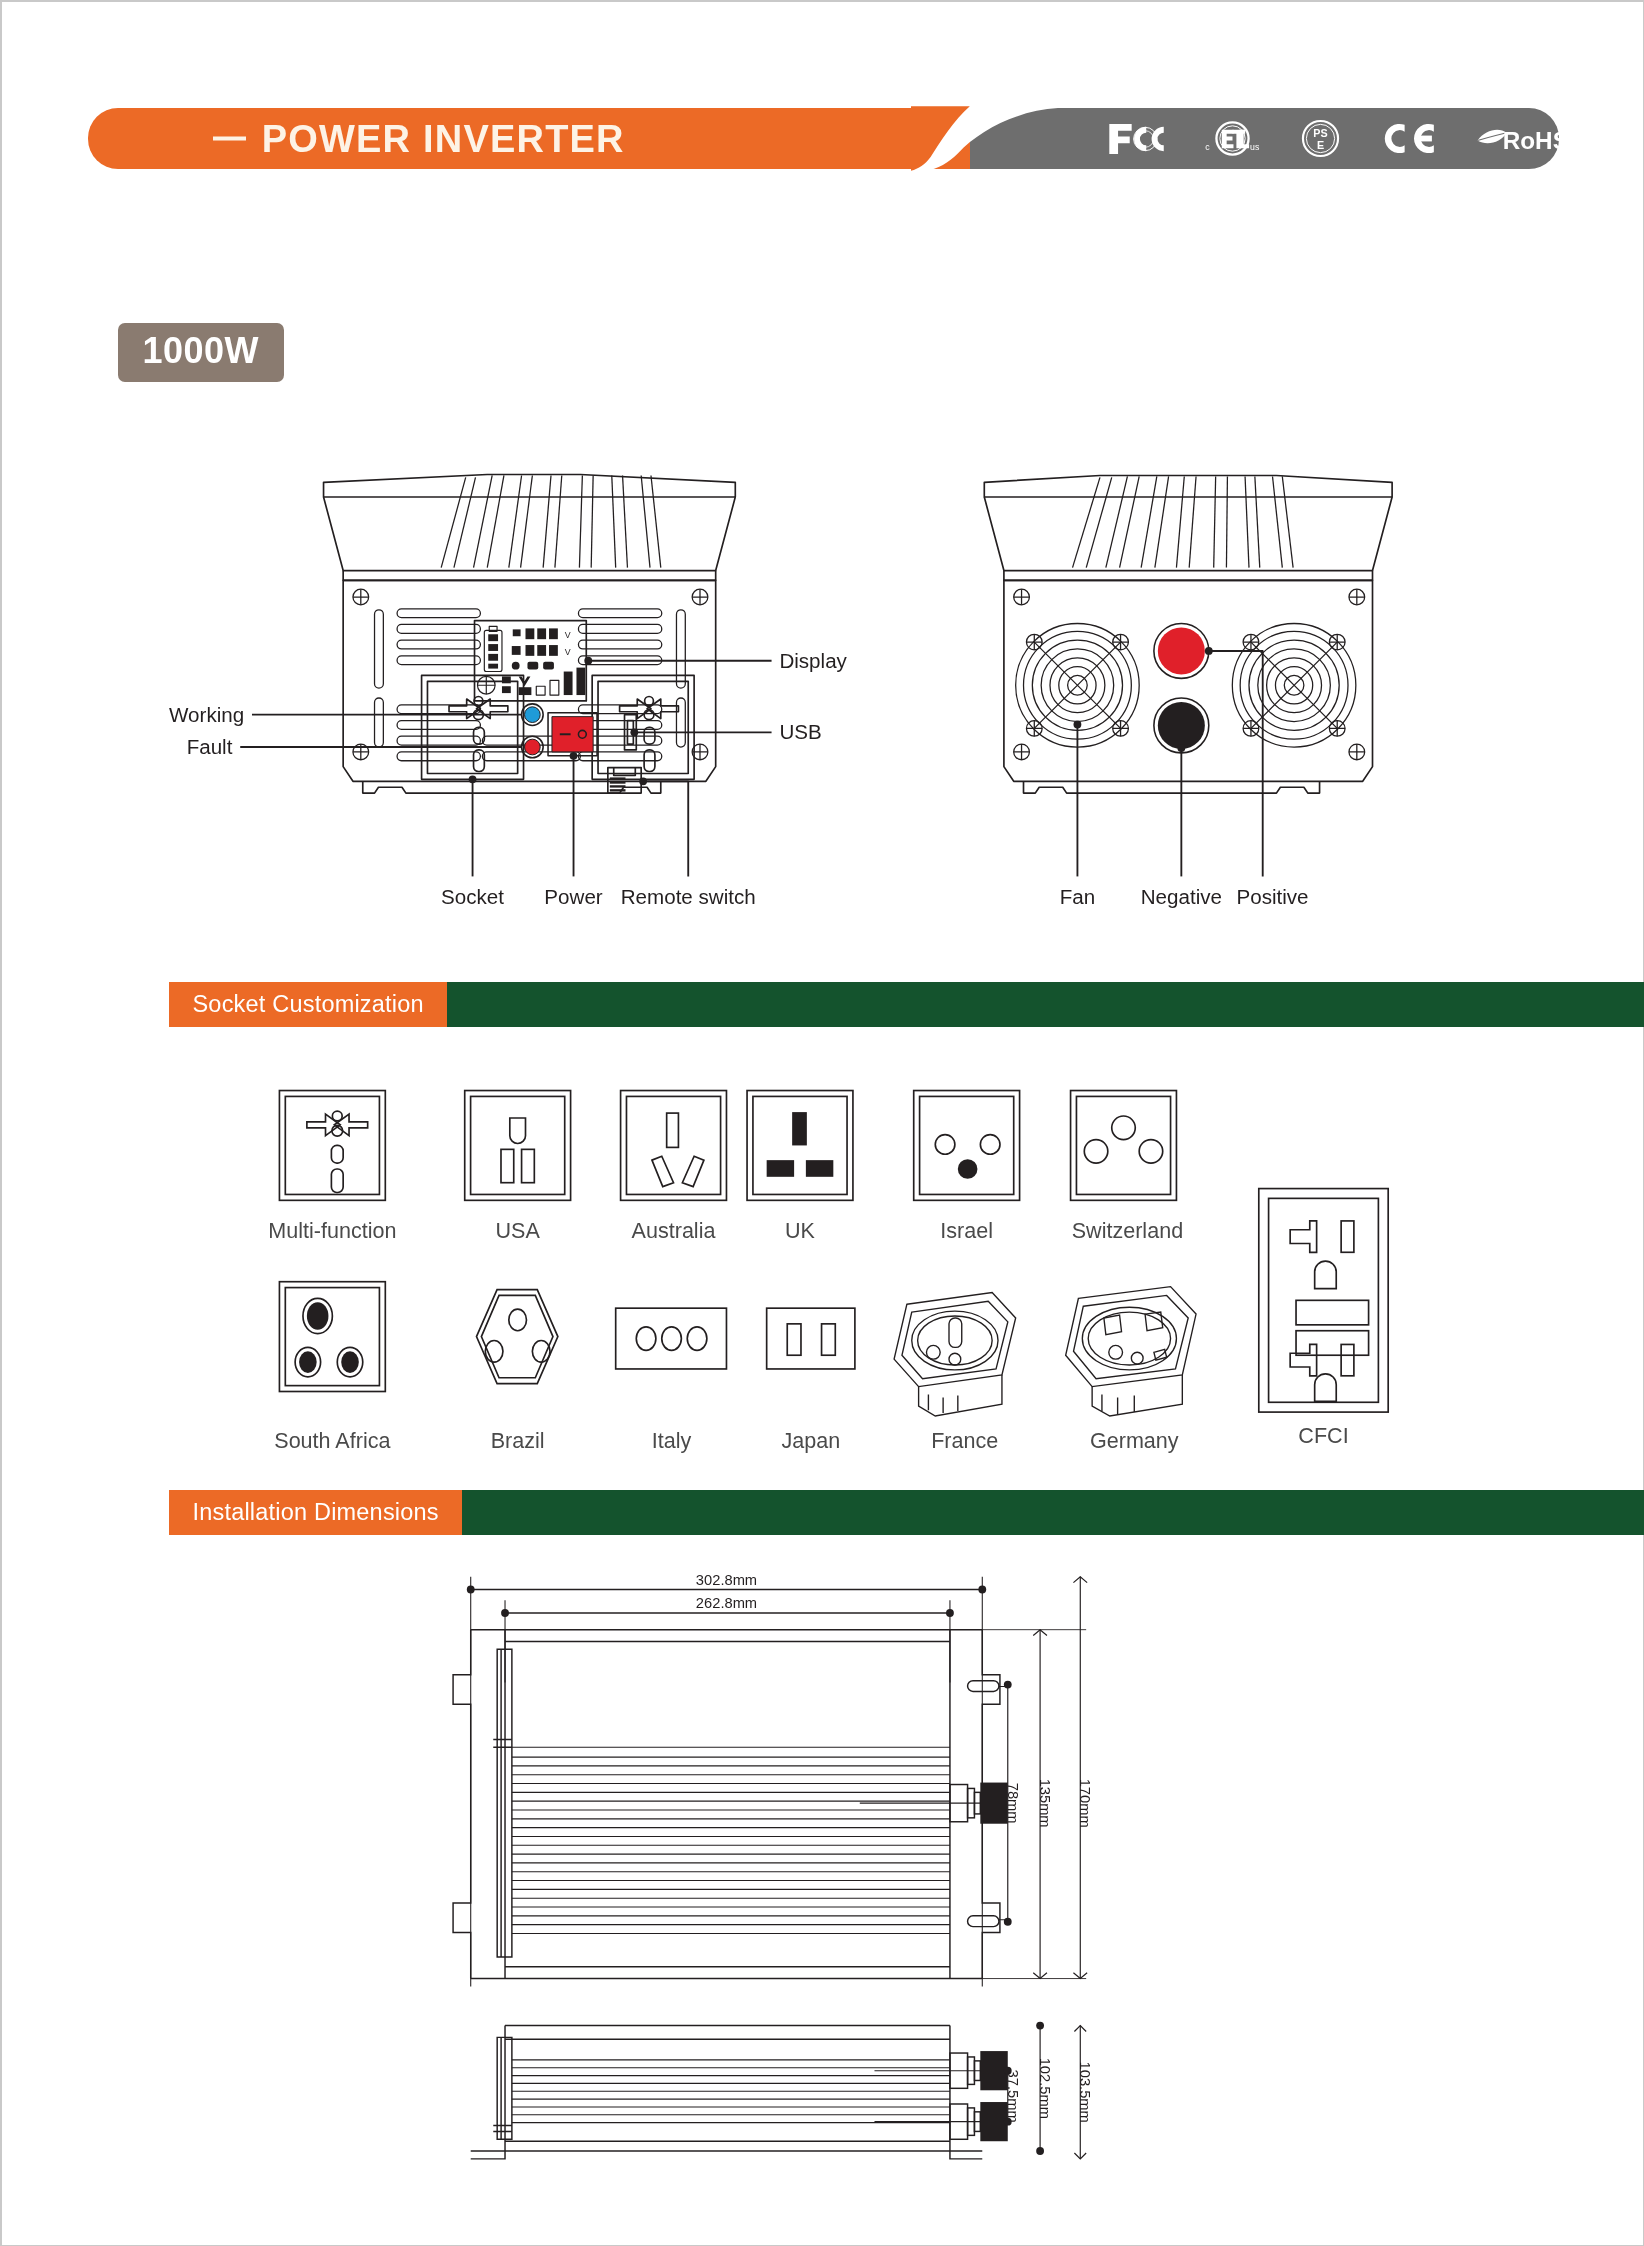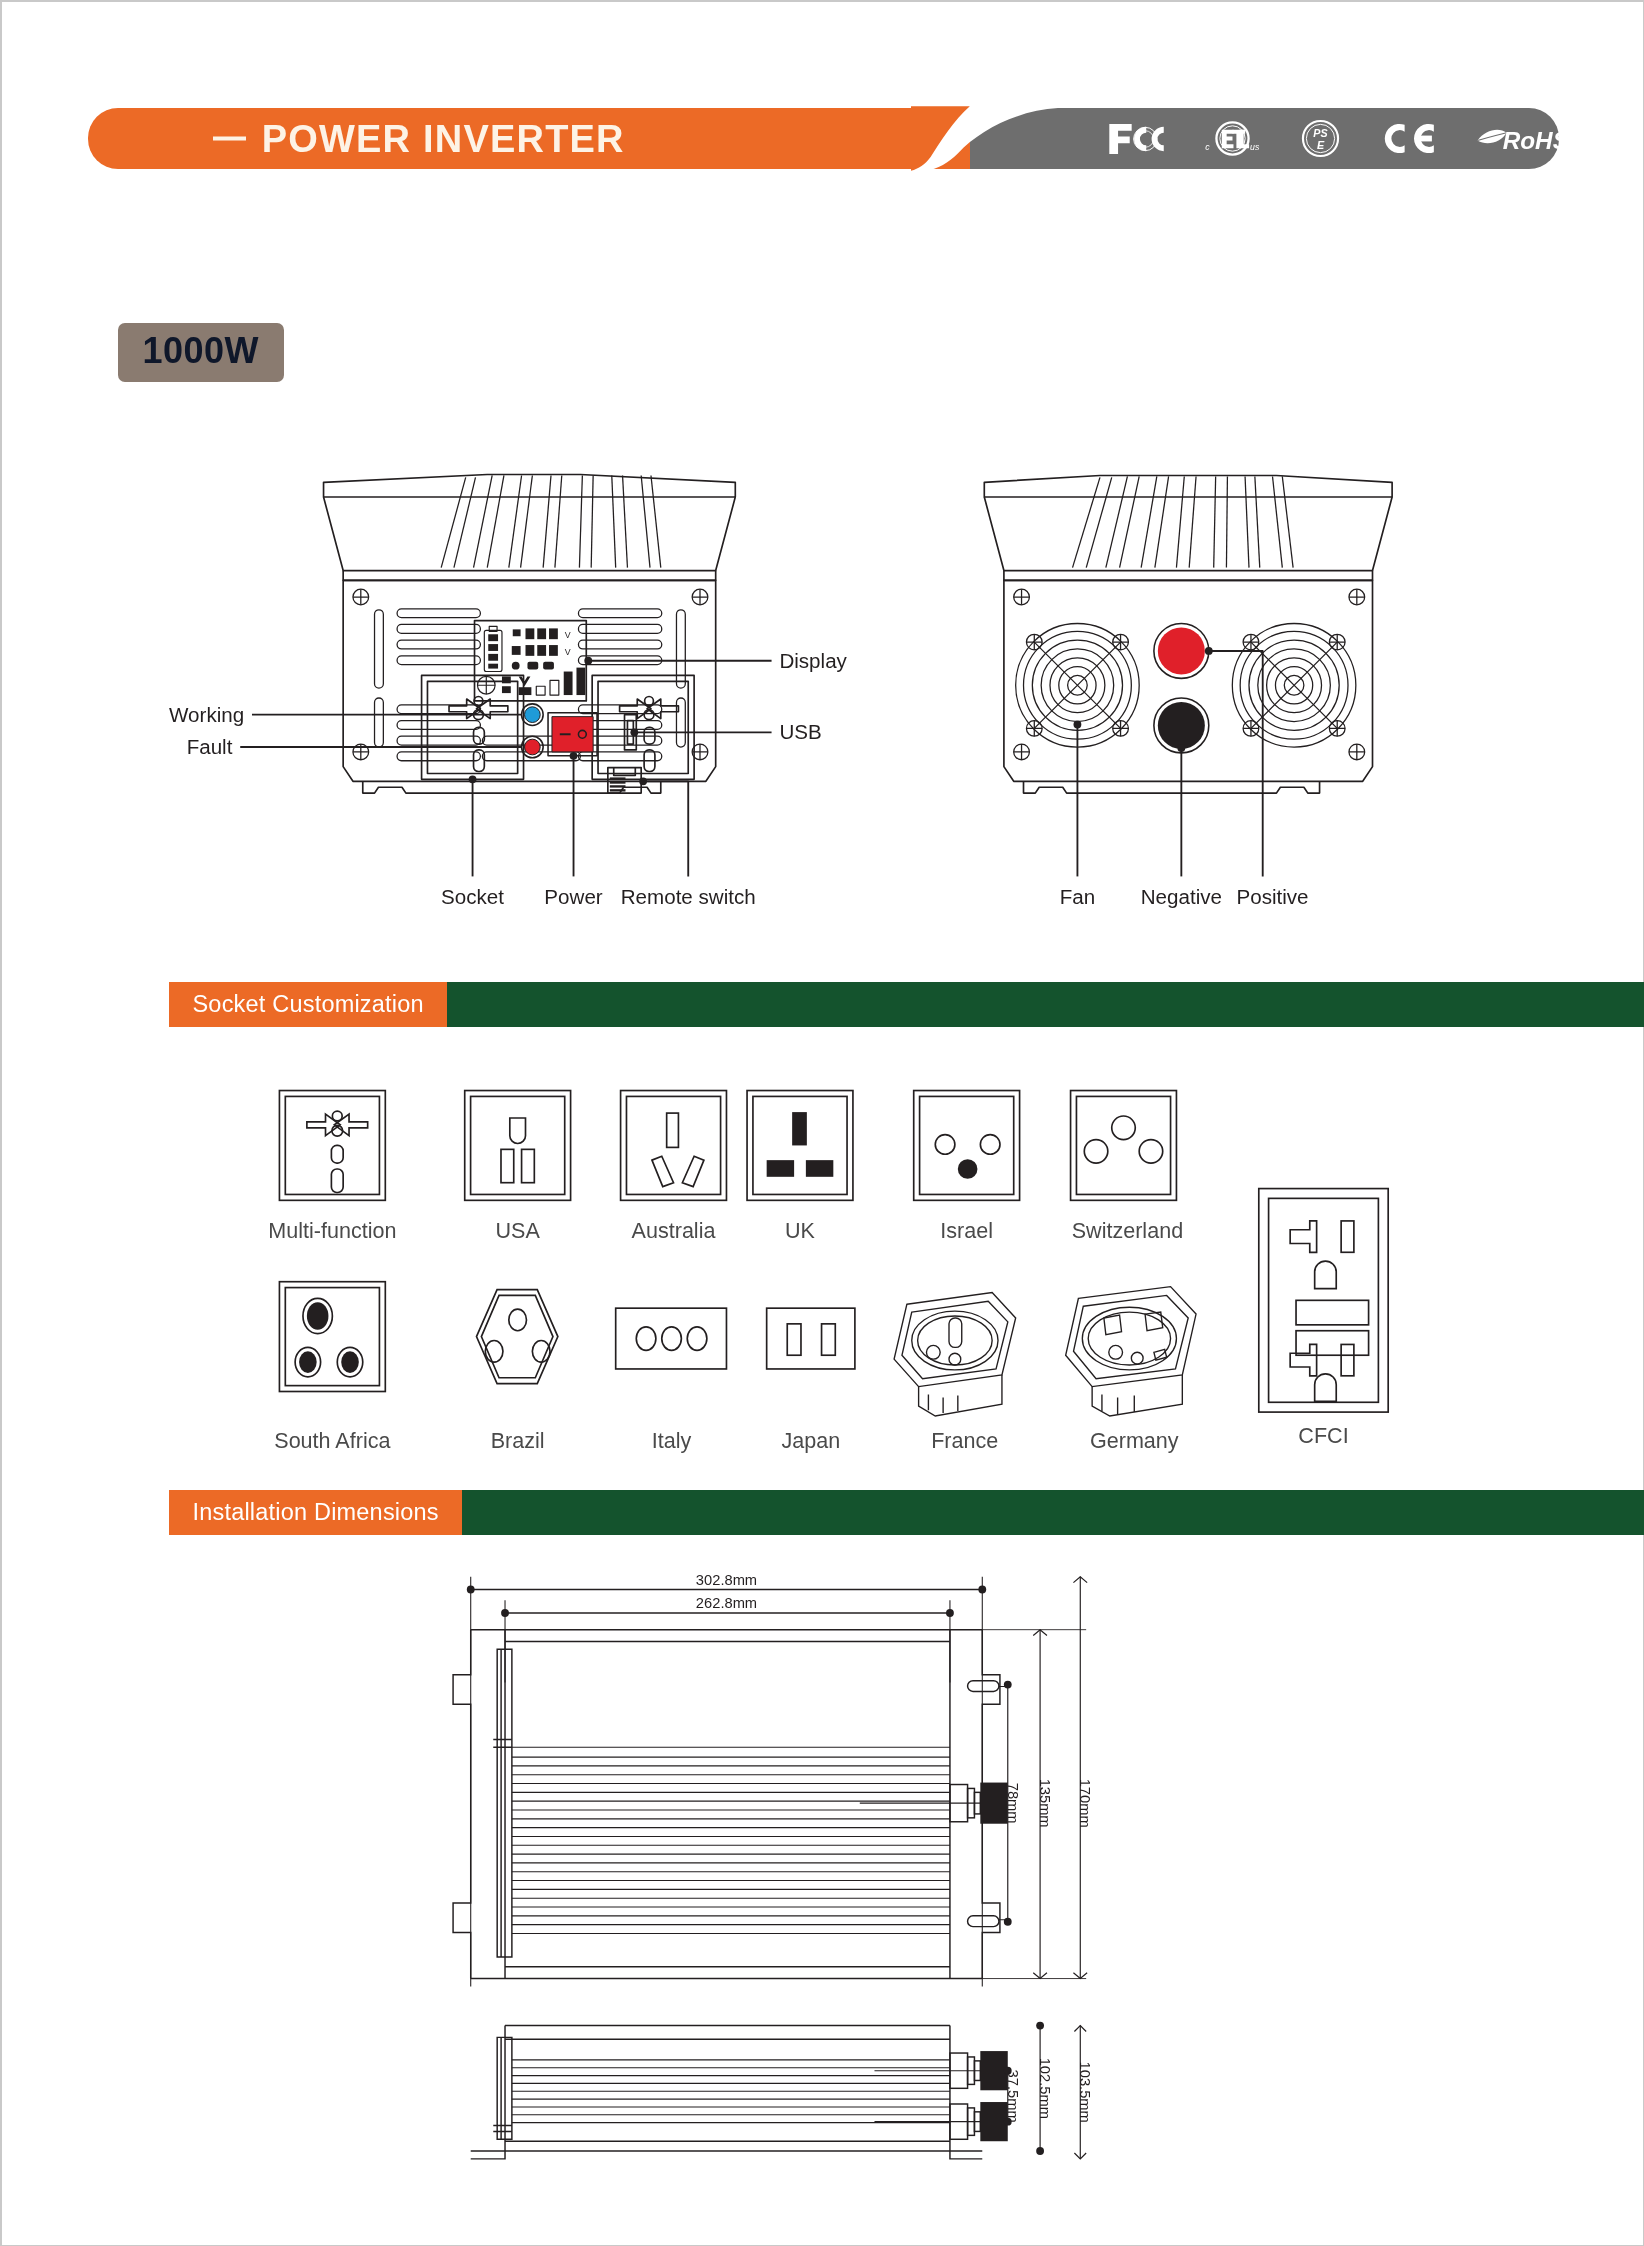--- a/index.html
+++ b/index.html
@@ -41,30 +41,30 @@
     font-weight:700;white-space:nowrap;
   }
   .banner-dash{
     display:inline-block;width:33px;height:3.9px;background:#fdf3e6;
     vertical-align:middle;margin-right:15.7px;margin-bottom:4.9px;
   }
   .certs{
     position:absolute;left:1019px;top:0;height:61px;
     display:flex;align-items:center;gap:35px;
   }
-  .cert{color:#ffffff;display:flex;align-items:center;justify-content:flex-start;font-style:italic;}
+  .cert{color:#ffffff;display:flex;align-items:center;justify-content:flex-start;}
 
   
   .prod-title{
     position:absolute;left:116px;top:247px;
     font-size:43px;color:#7d6e63;font-weight:400;letter-spacing:0.3px;
   }
   .watt-badge{
     position:absolute;left:116px;top:321px;
-    background:#8a7b70;color:#0f172a;
+    background:#8a7b70;color:#ffffff;
     font-size:36px;font-weight:bold;letter-spacing:0.5px;
     padding:6.9px 24.5px 9.8px 24.5px;border-radius:6.9px;
     display:inline-block;
   }
 
   
   .diagram-area{position:absolute;left:0;top:446px;width:1645px;height:500px;}
   .diagram-area svg{display:block;}
   .dlabel{
     font-family:"Liberation Sans", sans-serif;

